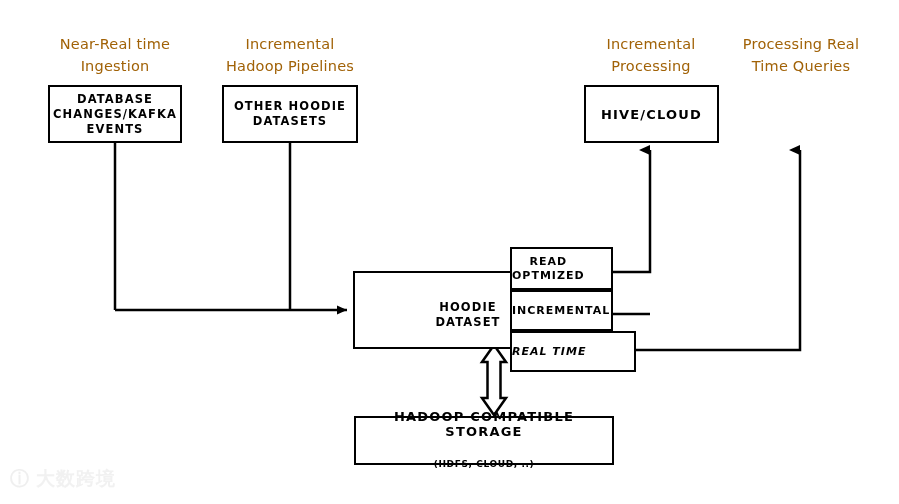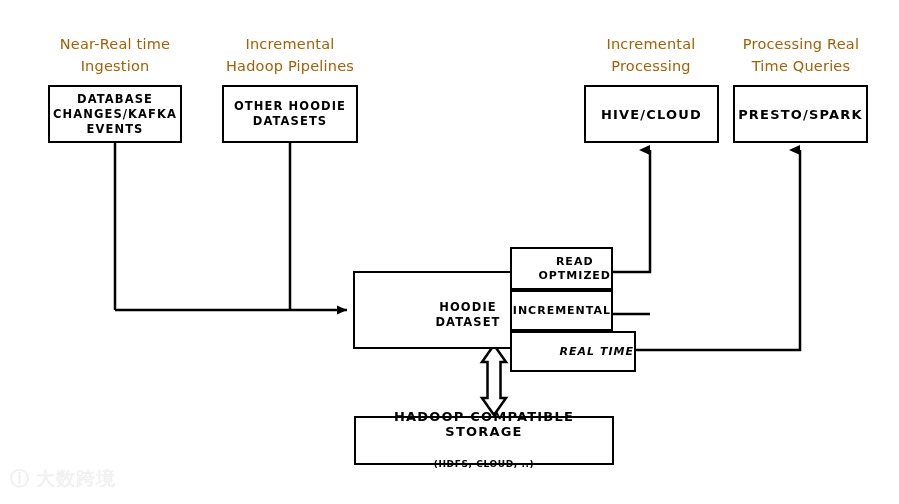--- a/index.html
+++ b/index.html
@@ -18,21 +18,21 @@
     align-items:center;justify-content:center;text-align:center;
   }
   .node .t{
     font-family:"DejaVu Sans",sans-serif;font-weight:bold;color:#000;
     font-size:11.5px;line-height:15px;letter-spacing:1.1px;white-space:pre-line;
   }
   .node .t.big{font-size:13px;letter-spacing:1.2px;}
   .node .t.sub{font-size:9px;font-weight:bold;letter-spacing:.6px;margin-top:18px;text-align:right;}
   .viewbox{
     position:absolute;box-sizing:border-box;background:#fff;
-    border:2.5px solid #000;display:flex;align-items:center;justify-content:flex-end;
+    border:2.5px solid #000;display:flex;align-items:center;justify-content:flex-start;
   }
   .viewbox .t{
     font-family:"DejaVu Sans",sans-serif;font-weight:bold;color:#000;
     font-size:11px;line-height:14px;letter-spacing:1px;white-space:pre-line;text-align:center;
   }
   .hoodie-label{
     position:absolute;text-align:center;font-family:"DejaVu Sans",sans-serif;
     font-weight:bold;font-size:11.5px;line-height:15px;letter-spacing:1.1px;
     color:#000;white-space:pre-line;
   }
@@ -96,23 +96,20 @@
 
   <div class="node" style="left:222px;top:85px;width:136px;height:58px;">
     <div class="t">OTHER HOODIE
 DATASETS</div>
   </div>
 
   <div class="node" style="left:584px;top:85px;width:135px;height:58px;">
     <div class="t big">HIVE/CLOUD</div>
   </div>
 
-  <div class="node" style="left:733px;top:85px;width:135px;height:58px;">
-    <div class="t big">PRESTO/SPARK</div>
-  </div>
 
   <div class="node" style="left:353px;top:271px;width:260px;height:78px;"></div>
   <div class="hoodie-label" style="left:408px;top:300px;width:120px;">HOODIE
 DATASET</div>
 
   <div class="viewbox" style="left:510px;top:247px;width:103px;height:43px;">
     <div class="t">READ
 OPTMIZED</div>
   </div>
   <div class="viewbox" style="left:510px;top:290px;width:103px;height:41px;">

